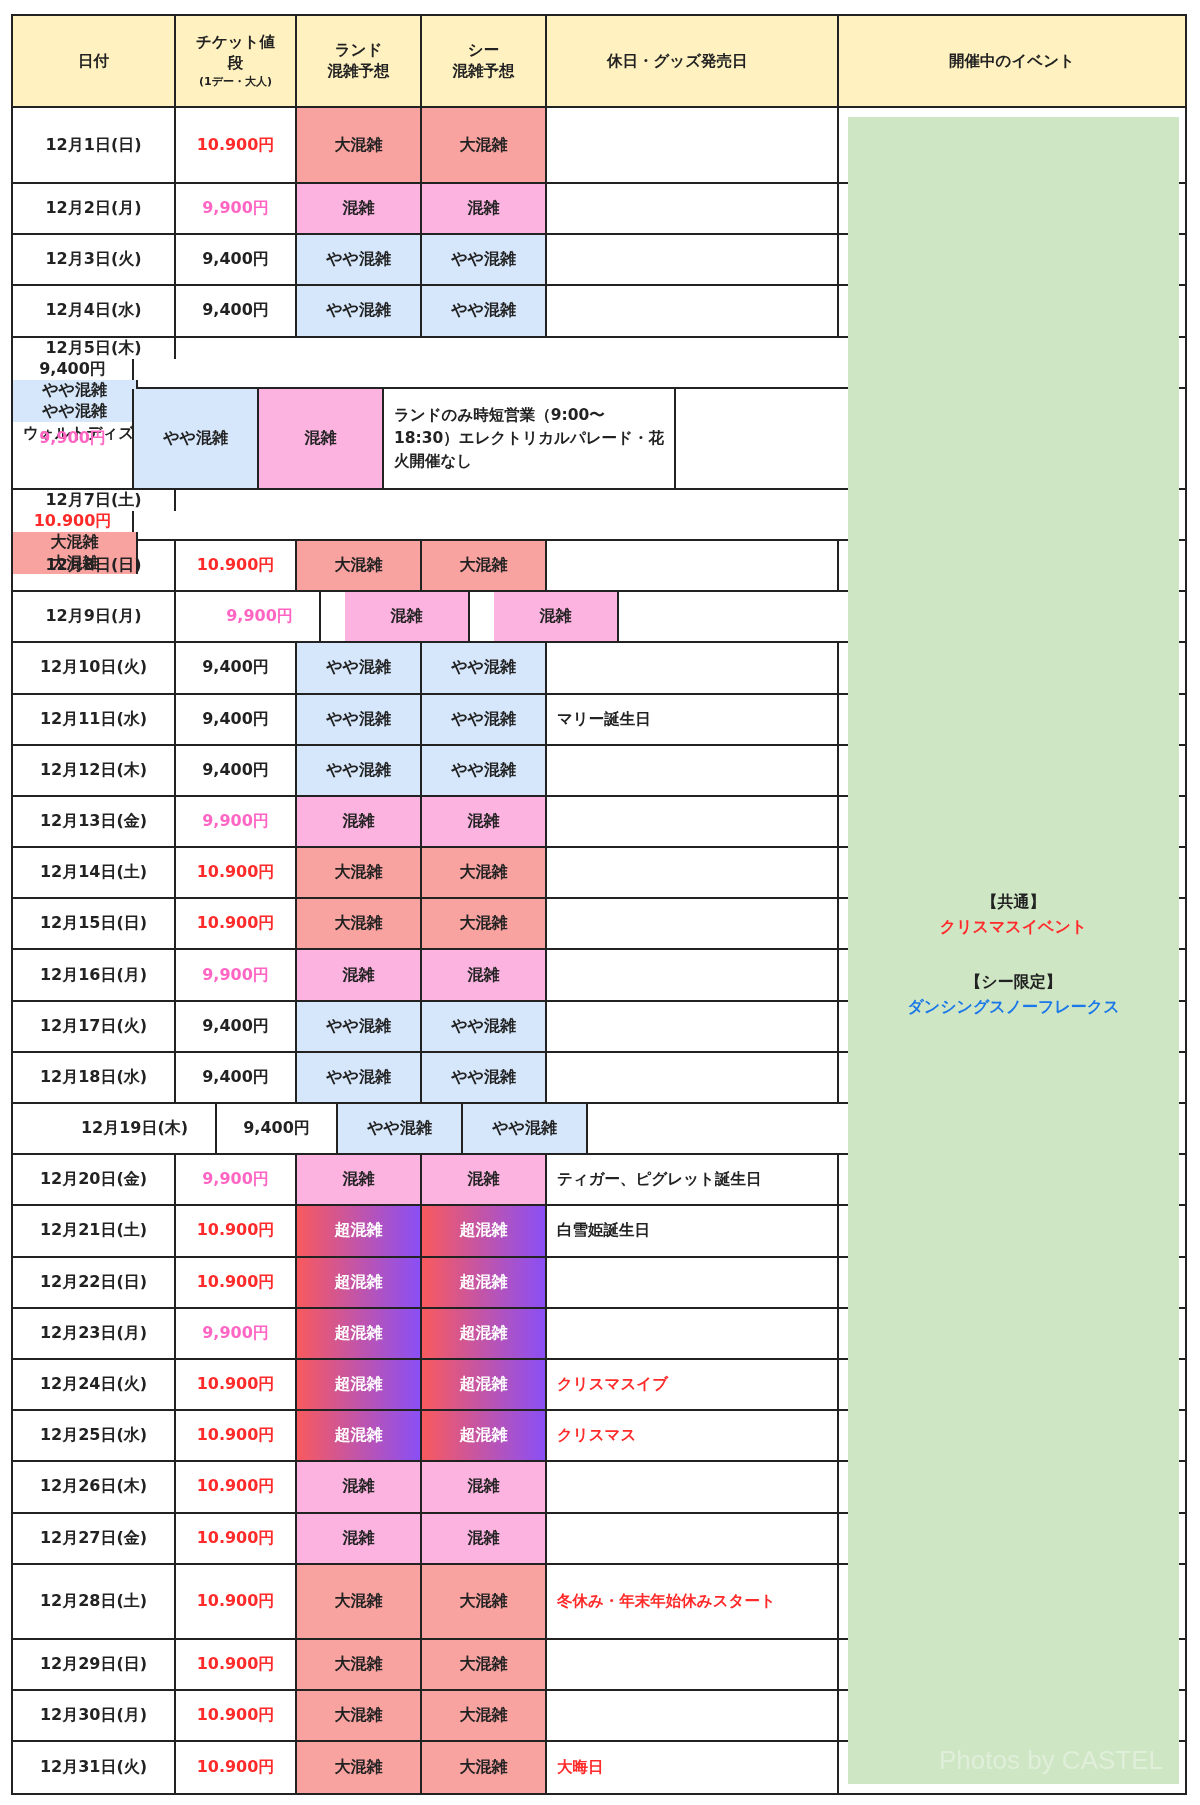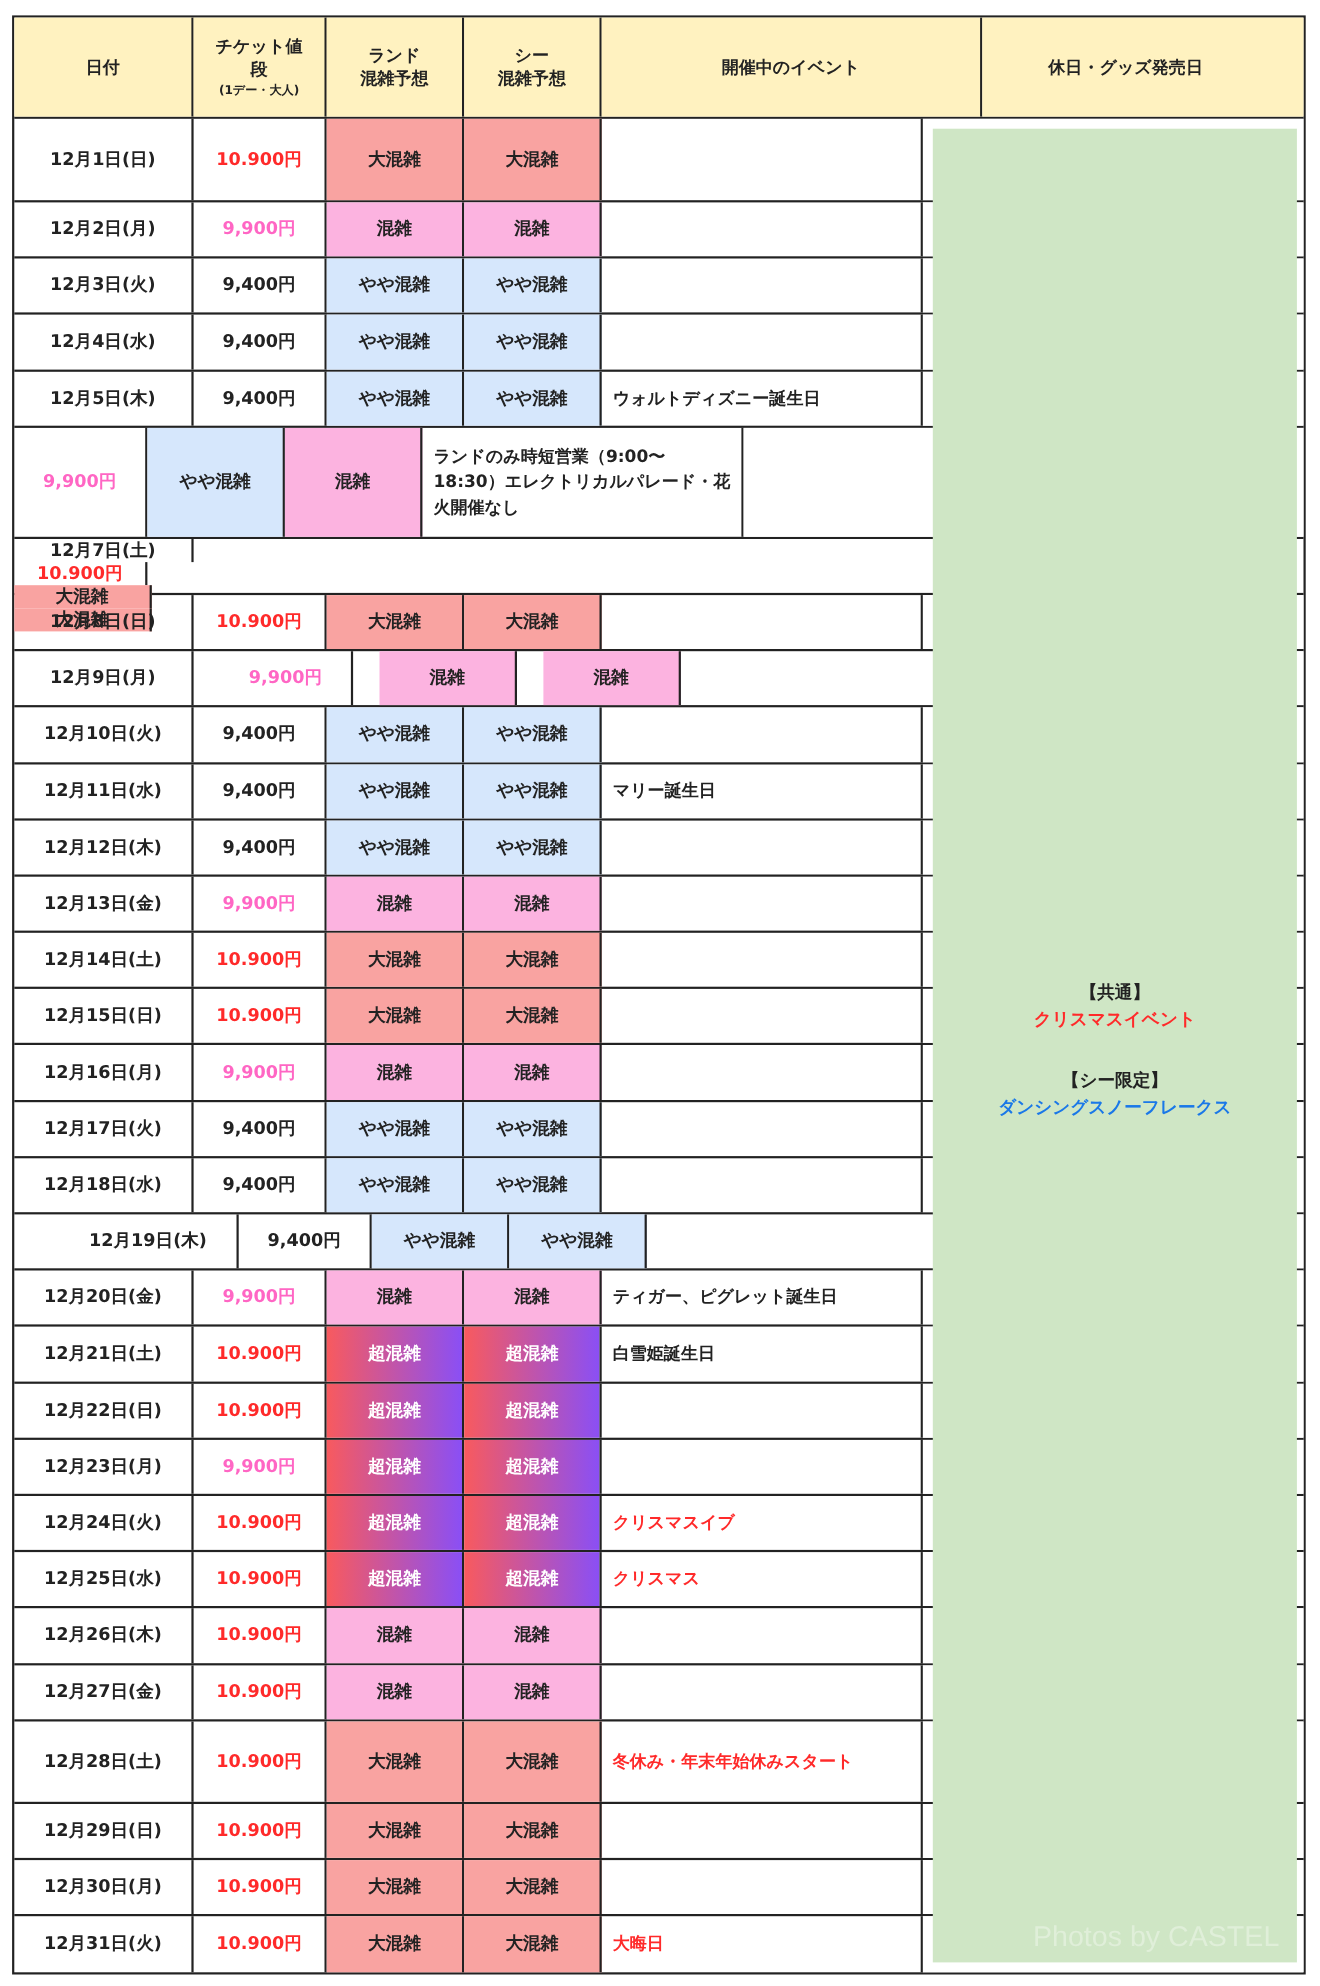--- a/index.html
+++ b/index.html
@@ -55,22 +55,22 @@
         <span style="display:block">ランド</span>
         <span style="display:block">混雑予想</span>
       </div>
     </div>
     <div class="cell c-sea">
       <div>
         <span style="display:block">シー</span>
         <span style="display:block">混雑予想</span>
       </div>
     </div>
+    <div class="cell c-holi">休日・グッズ発売日</div>
     <div class="cell c-event" style="background:#fff2c0;">開催中のイベント</div>
-    <div class="cell c-holi">休日・グッズ発売日</div>
   </div>
   <div id="body-rows">
       <div class="row" style="height: 76px;">
         <div class="cell c-date">12月1日(日)</div>
         <div class="cell c-price price-high">10.900円</div>
         <div class="cell c-land lv-dai">大混雑</div>
         <div class="cell c-sea lv-dai">大混雑</div>
         <div class="cell c-holi"></div>
         <div class="cell c-event"></div>
       </div>
@@ -91,21 +91,21 @@
         <div class="cell c-event"></div>
       </div>
       <div class="row" style="height: 51.2px;">
         <div class="cell c-date">12月4日(水)</div>
         <div class="cell c-price price-low">9,400円</div>
         <div class="cell c-land lv-yaya">やや混雑</div>
         <div class="cell c-sea lv-yaya">やや混雑</div>
         <div class="cell c-holi"></div>
         <div class="cell c-event"></div>
       </div>
-      <div class="row" style="height: 51.2px;">
+      <div class="row" style="height: 51.2px; flex-direction: column;">
         <div class="cell c-date">12月5日(木)</div>
         <div class="cell c-price price-low">9,400円</div>
         <div class="cell c-land lv-yaya">やや混雑</div>
         <div class="cell c-sea lv-yaya">やや混雑</div>
         <div class="cell c-holi">ウォルトディズニー誕生日</div>
         <div class="cell c-event"></div>
       </div>
       <div class="row" style="height: 101px;">
         <div class="cell c-price price-mid">9,900円</div>
         <div class="cell c-land lv-yaya">やや混雑</div>

